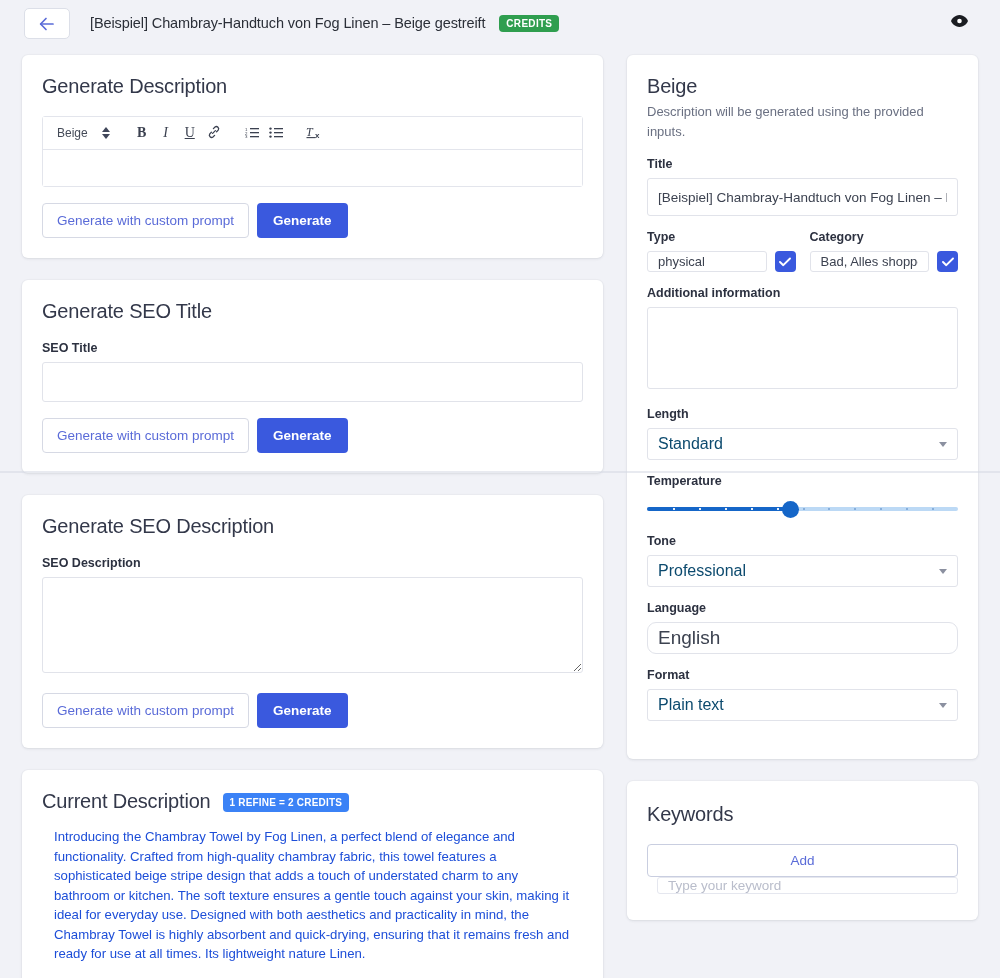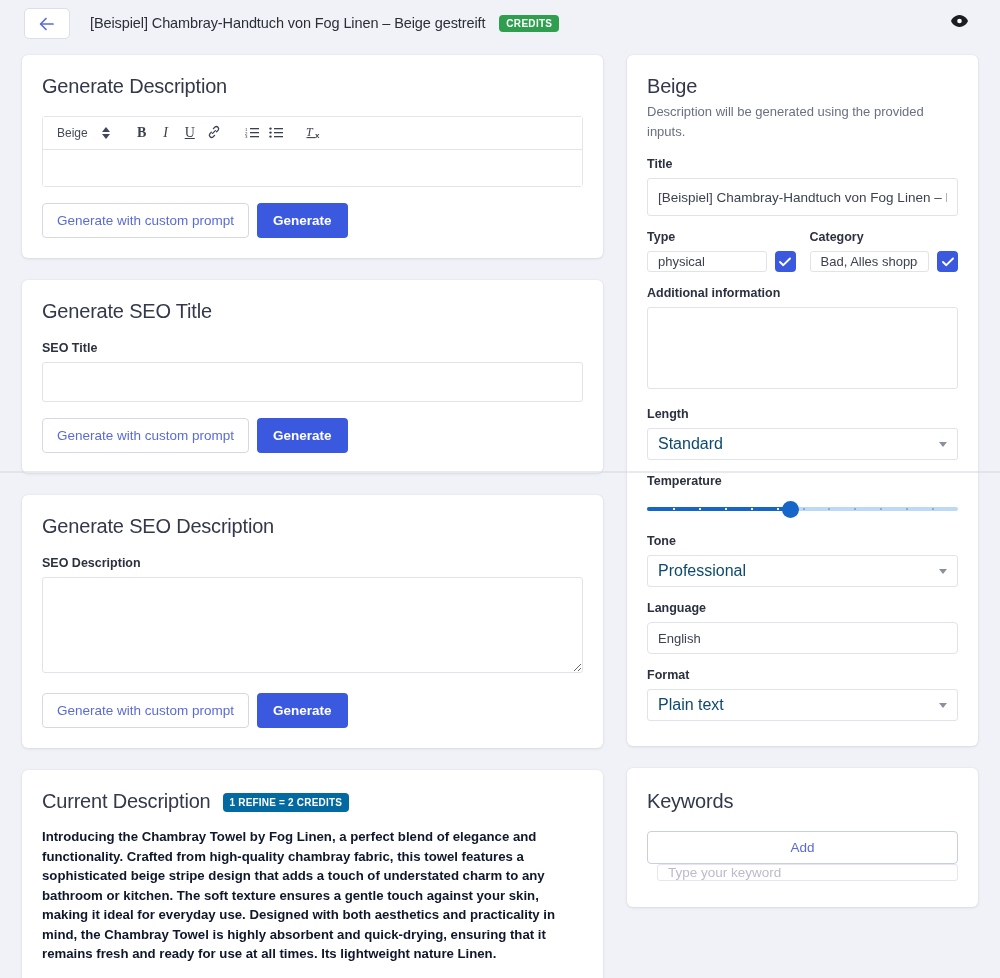--- a/index.html
+++ b/index.html
@@ -57,21 +57,21 @@
     padding: 20px;
   }
   .card-title {
     font-size: 20px; font-weight: normal; color: #33384a;
     margin: 0 0 18px 0; letter-spacing: -0.2px;
     display: flex; align-items: center;
   }
   .card-title.tight { margin-bottom: 14px; }
   .credits-badge {
     margin-left: 12px;
-    background: #0369a1; color: #fff;
+    background: #3b82f6; color: #fff;
     font-size: 10px; font-weight: bold; letter-spacing: 0.2px;
     padding: 4px 7px; border-radius: 4px;
     position: relative; top: 1px;
   }
 
   
   .editor { border: 1px solid #e3e5ec; border-radius: 3px; }
   .editor-toolbar {
     display: flex; align-items: center;
     height: 33px; padding: 0 8px;
@@ -163,23 +163,23 @@
     font-size: 16px; color: #0c4a6e; cursor: pointer;
   }
   .select-caret {
     position: absolute; right: 10px; top: 50%;
     width: 0; height: 0; margin-top: -2px;
     border-left: 4px solid transparent; border-right: 4px solid transparent;
     border-top: 5px solid #8b90a0;
   }
   .lang-box {
     width: 100%; height: 32px;
-    border: 1px solid #e1e3ea; border-radius: 4px; background: #fff;
+    border: 1px solid #e1e3ea; border-radius: 9px; background: #fff;
     display: flex; align-items: center; padding: 0 10px;
-    font-size: 13px; color: #3c4250;
+    font-size: 19px; color: #3c4250;
   }
 
   
   .slider-wrap { position: relative; height: 22px; margin-top: 10px; }
   .slider-track {
     position: absolute; left: 0; right: 0; top: 9px; height: 4px;
     background: #bcd9f5; border-radius: 2px;
   }
   .slider-fill {
     position: absolute; left: 0; top: 9px; height: 4px;
@@ -206,23 +206,22 @@
   }
   .kw-input {
     flex: 1; margin-left: 10px; height: 34px;
     border: 1px solid #e5e7ef; border-radius: 3px; background: #fff;
     padding: 0 10px; font-size: 13.5px; color: #3c4250;
     font-family: "Liberation Sans", sans-serif; outline: none;
   }
   .kw-input::placeholder { color: #b9bdcb; }
 
   .current-desc {
-    font-size: 13.2px; color: #0f172a; line-height: 1.48;
-    margin: 0;
-    font-weight: bold;
+    font-size: 13.2px; color: #1d4ed8; line-height: 1.48;
+    margin: 12px;
   }
 
   
   .seam {
     position: absolute; left: 0; top: 471px; width: 1000px; height: 2px;
     background: rgba(214,217,228,0.55);
     pointer-events: none;
   }
 </style>
 </head>
@@ -444,21 +443,21 @@
         </div>
       </div>
 
       <div class="r-group">
         <label class="field-label">Language</label>
         <div class="lang-box">
           <span>English</span>
         </div>
       </div>
 
-      <div class="r-group" style="margin-bottom:5px">
+      <div class="r-group" style="margin-bottom:18px">
         <label class="field-label">Format</label>
         <div class="select-box">
           <span>Plain text</span>
           <span class="select-caret"></span>
         </div>
       </div>
     </div>
 
     <div class="card" style="padding:22px 20px 26px 20px">
       <h2 class="card-title tight" style="margin-bottom:4px">Keywords</h2>

